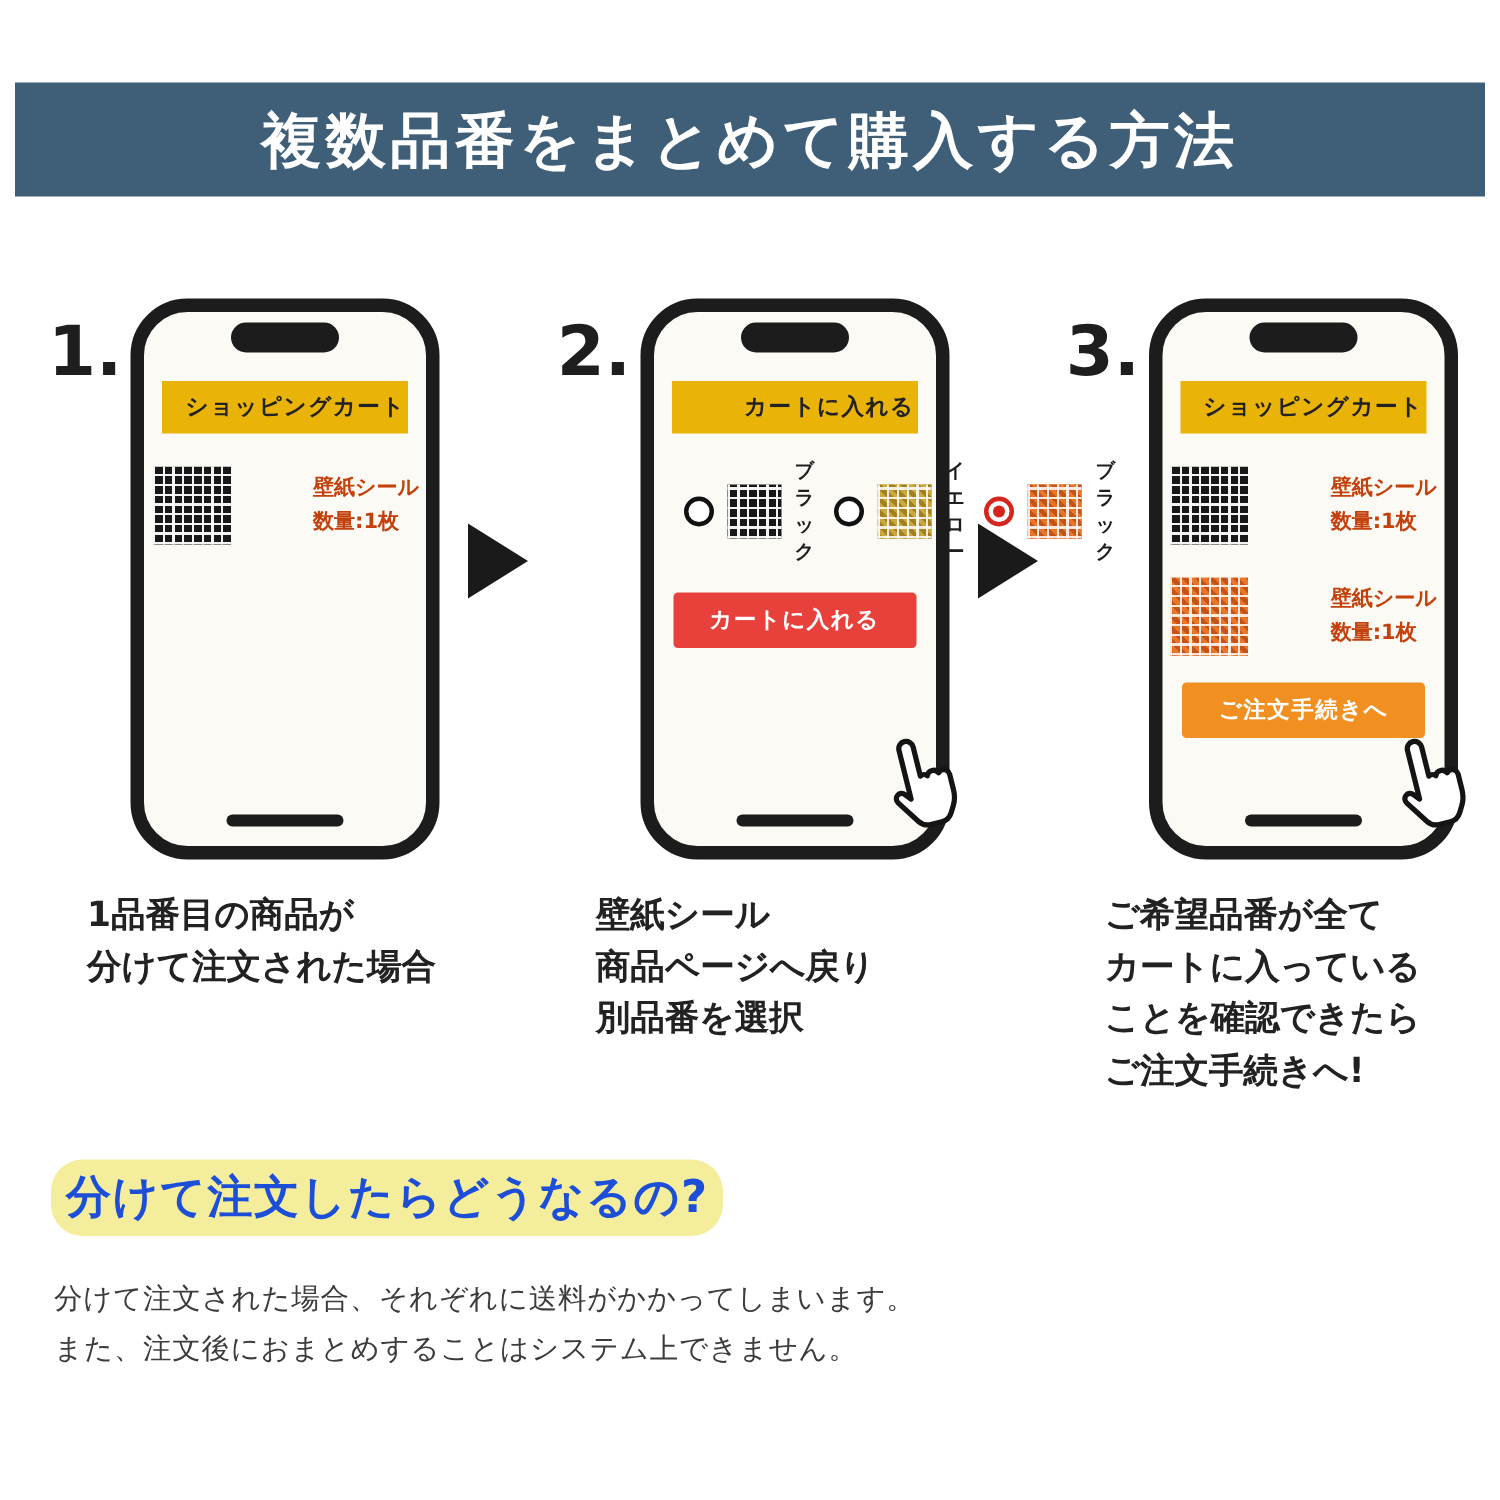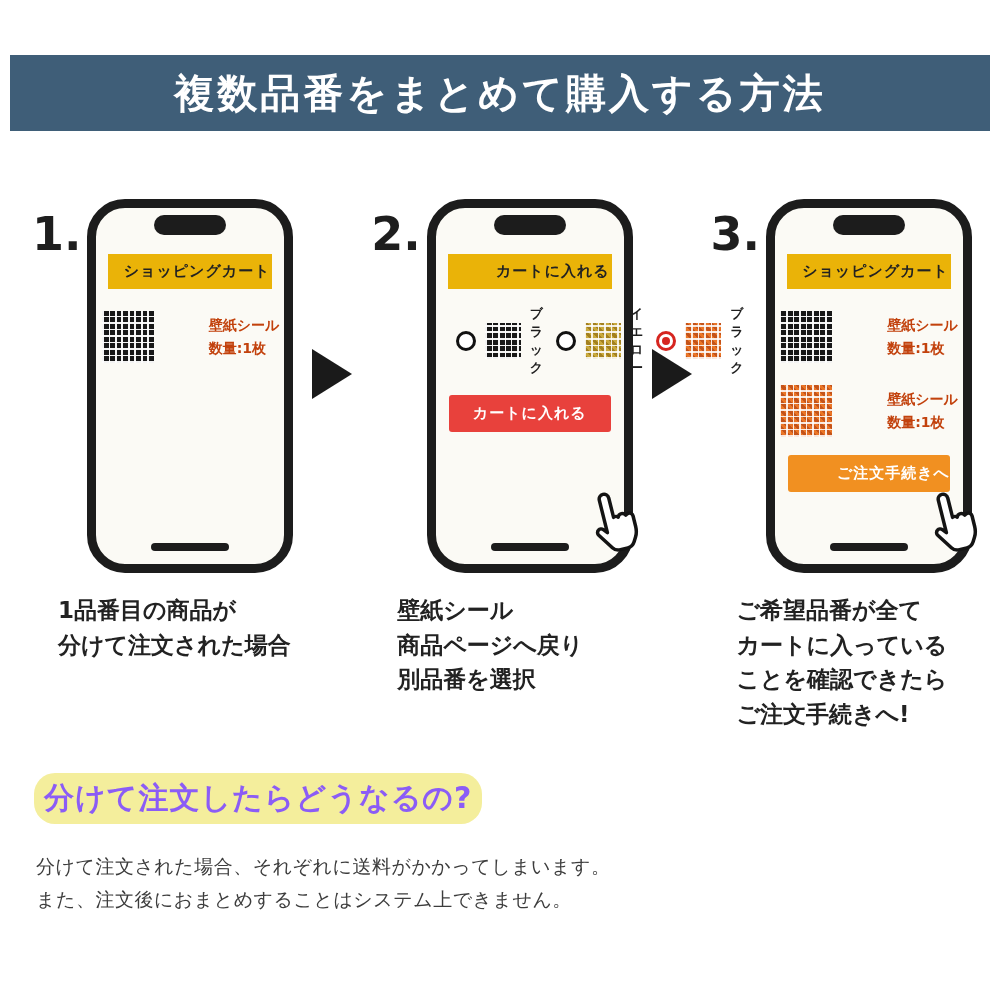--- a/index.html
+++ b/index.html
@@ -94,41 +94,41 @@
   .opt-swatch { width: 36px; height: 36px; }
   .opt-label { font-size: 13px; font-weight: 700; letter-spacing: 1px; color: #1e1e1e; }
 
   
   .cta {
     margin: 18px 13px 0; padding: 9px 0;
     color: #fff; font-size: 15px; font-weight: 700; letter-spacing: 1px;
     text-align: center; border-radius: 3px;
   }
   .cta-red { background: #e8413c; }
-  .cta-orange { background: #f19021; text-align: right; }
+  .cta-orange { background: #f19021; }
 
   
   .hand {
     position: absolute; right: -28px; bottom: 6px;
     width: 66px; height: 70px; transform: rotate(-14deg);
   }
   .hand svg { width: 100%; height: 100%; }
 
   
   .caption {
     margin: 20px 0 0 26px;
     font-size: 23px; font-weight: 700; color: #222;
     line-height: 1.5; white-space: pre-line;
   }
 
   
   .faq { margin: 42px 0 0 34px; }
   .faq-heading {
     display: inline-block; background: #f4ee9c;
-    font-size: 30px; font-weight: 700; color: #8b5cf6;
+    font-size: 30px; font-weight: 700; color: #1d4ed8;
     padding: 5px 10px; letter-spacing: 1px; border-radius: 21px;
   }
   .faq-body {
     margin: 26px 0 0 2px;
     font-size: 19px; font-weight: 500; color: #3c3c3c;
     line-height: 1.75; white-space: pre-line; letter-spacing: .5px;
   }
 </style>
 </head>
 <body>

